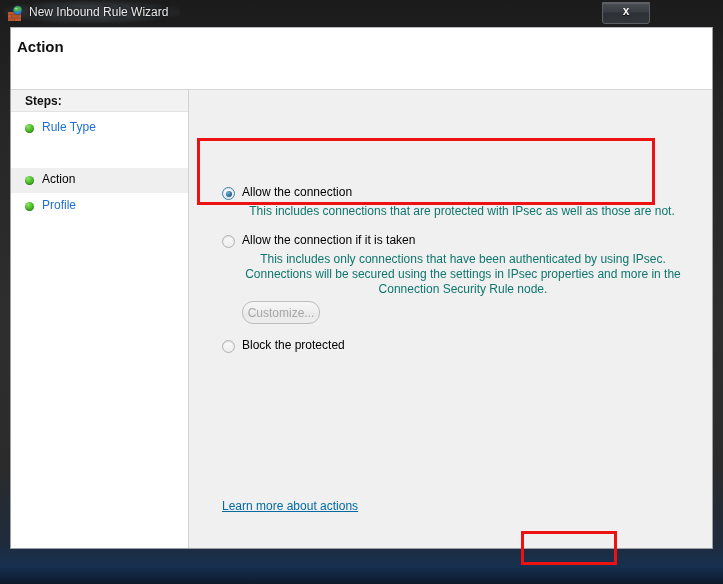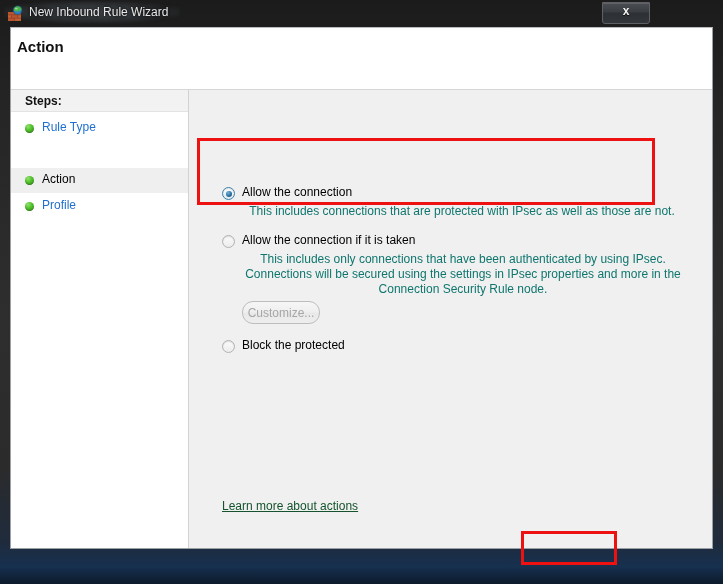--- a/index.html
+++ b/index.html
@@ -247,21 +247,21 @@
     text-align: center;
     line-height: 22px;
     box-sizing: border-box;
   }
 
   
   .learn-link {
     position: absolute;
     left: 33px; top: 409px;
     font-size: 12px;
-    color: #14532d;
+    color: #0369a1;
     text-decoration: underline;
     cursor: pointer;
     white-space: nowrap;
   }
 
   
   .btn {
     position: absolute;
     width: 76px; height: 23px;
     border: 1px solid #9d9d9d;

